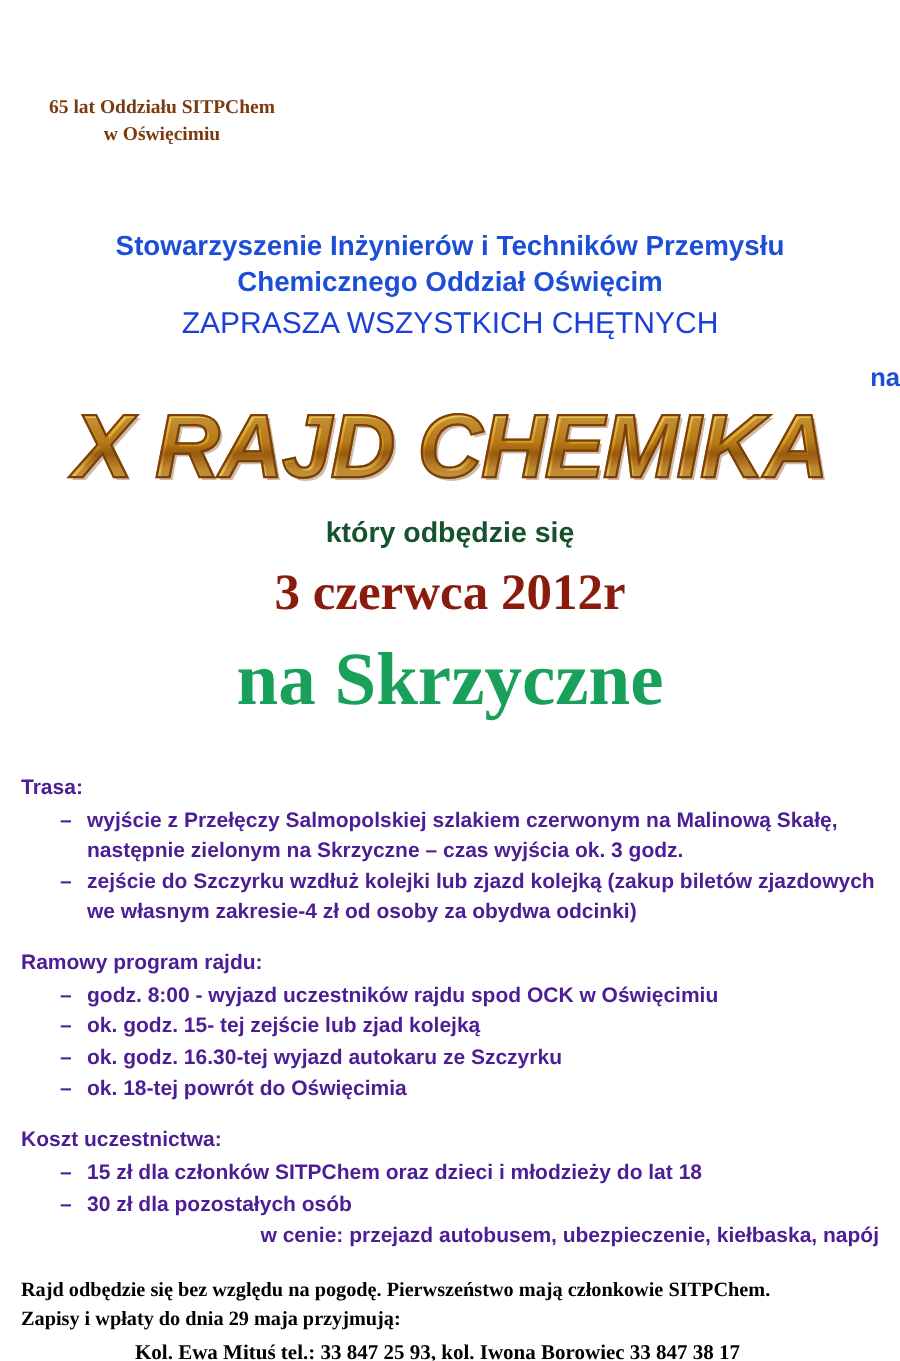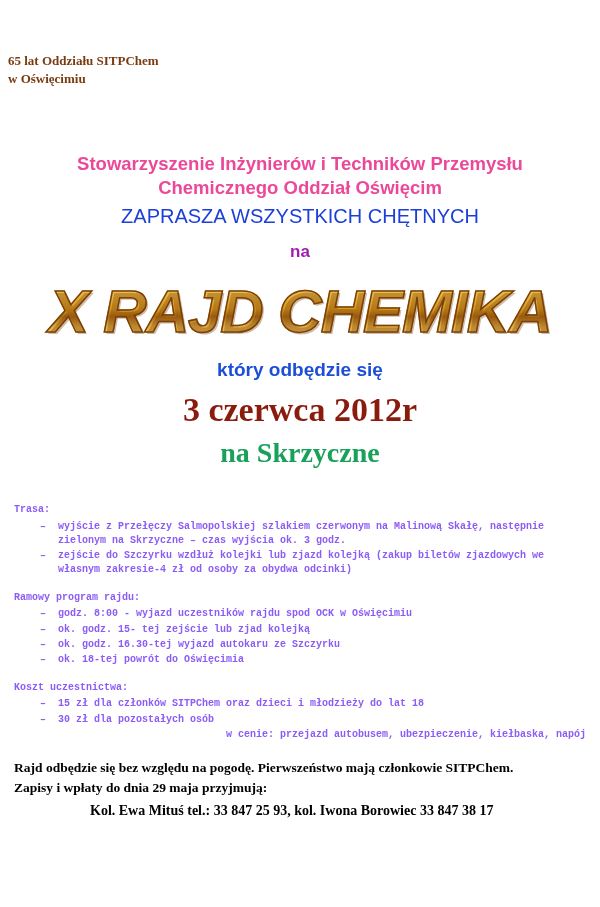--- a/index.html
+++ b/index.html
@@ -17,22 +17,23 @@
   }
 
   
   .header {
     position: relative;
     height: 140px;
   }
   .anniversary {
     position: absolute;
     left: 8px;
-    top: 52px;
+    top: 62px;
     width: 200px;
+    text-align: center;
     font-family: "Liberation Serif", serif;
     font-weight: bold;
     font-size: 13px;
     line-height: 1.35;
     color: #7a3b10;
   }
   .anniversary .line2 {
     display: block;
   }
 
@@ -48,45 +49,45 @@
     display: block;
   }
 
   
   .org-title {
     text-align: center;
     font-family: "Liberation Sans", sans-serif;
     font-weight: bold;
     font-size: 18.5px;
     line-height: 1.28;
-    color: #ec4899;
+    color: #1d4ed8;
     margin-top: 12px;
     padding: 0 30px;
   }
   .invite {
     text-align: center;
     font-family: "Liberation Sans", sans-serif;
     font-weight: normal;
     font-size: 20px;
     color: #1b3fd8;
     margin-top: 6px;
   }
   .na {
-    text-align: center;
+    text-align: right;
     font-family: "Liberation Sans", sans-serif;
     font-weight: bold;
     font-size: 17px;
-    color: #a21caf;
+    color: #1d4ed8;
     margin-top: 14px;
   }
 
   
   .headline {
     text-align: center;
-    margin-top: 18px;
+    margin-top: 4px;
     margin-bottom: 2px;
     font-family: "Liberation Sans", sans-serif;
     font-weight: bold;
     font-style: italic;
     font-size: 60px;
     letter-spacing: -1px;
     line-height: 1.05;
     background: linear-gradient(180deg,
         #f6d77a 0%,
         #e8bb47 22%,
@@ -100,46 +101,46 @@
     -webkit-text-stroke: 1.5px #7a3f0a;
     text-shadow: 2px 2px 0 rgba(120,60,10,0.35);
   }
 
   .subtitle-1 {
     text-align: center;
     font-family: "Liberation Sans", sans-serif;
     font-weight: bold;
     font-size: 19px;
     margin-top: 16px;
-    color: #1d4ed8;
+    color: #14532d;
   }
   .date-line {
     text-align: center;
     font-family: "Liberation Serif", serif;
     font-weight: bold;
     font-size: 34px;
     color: #8a1c0e;
     margin-top: 10px;
   }
   .place-line {
     text-align: center;
     font-family: "Liberation Serif", serif;
     font-weight: bold;
-    font-size: 28px;
+    font-size: 50px;
     color: #19a05a;
     margin-top: 8px;
   }
 
   
   .details {
     margin: 34px 14px 0 14px;
-    font-family: Liberation Mono, monospace;
-    font-size: 10px;
+    font-family: Liberation Sans, sans-serif;
+    font-size: 14px;
     line-height: 1.42;
-    color: #8b5cf6;
+    color: #4c1d95;
   }
   .details .sec-title {
     font-weight: bold;
     margin-bottom: 2px;
   }
   .details ul {
     list-style: none;
     margin: 0 0 0 0;
     padding: 0 0 0 26px;
   }

